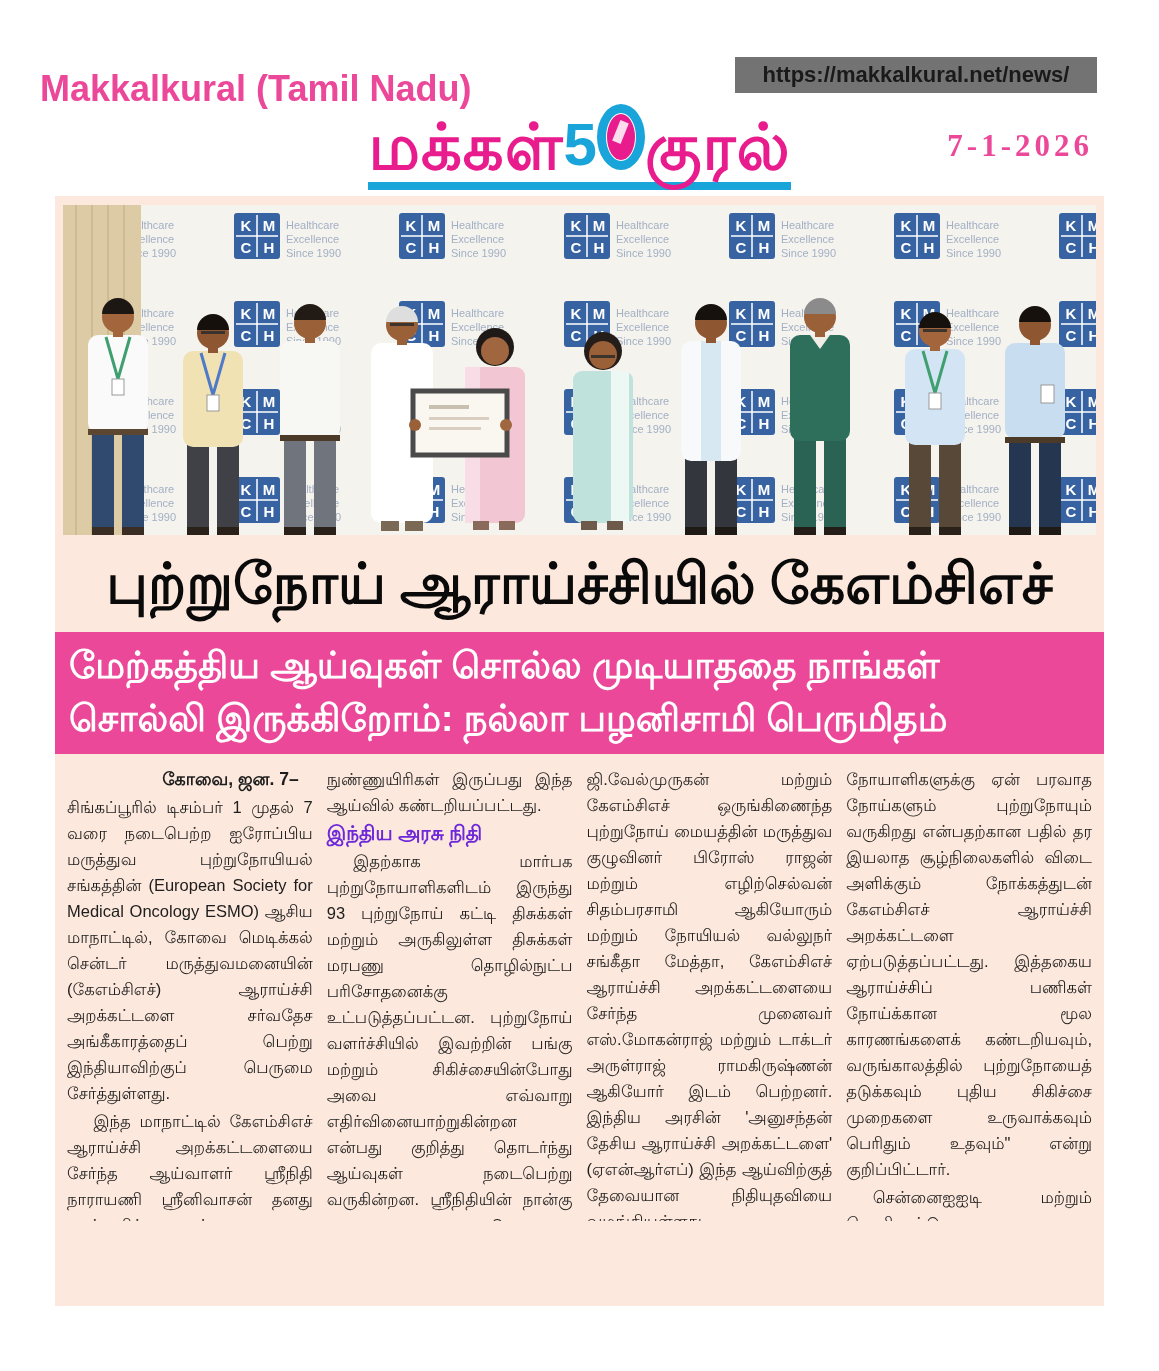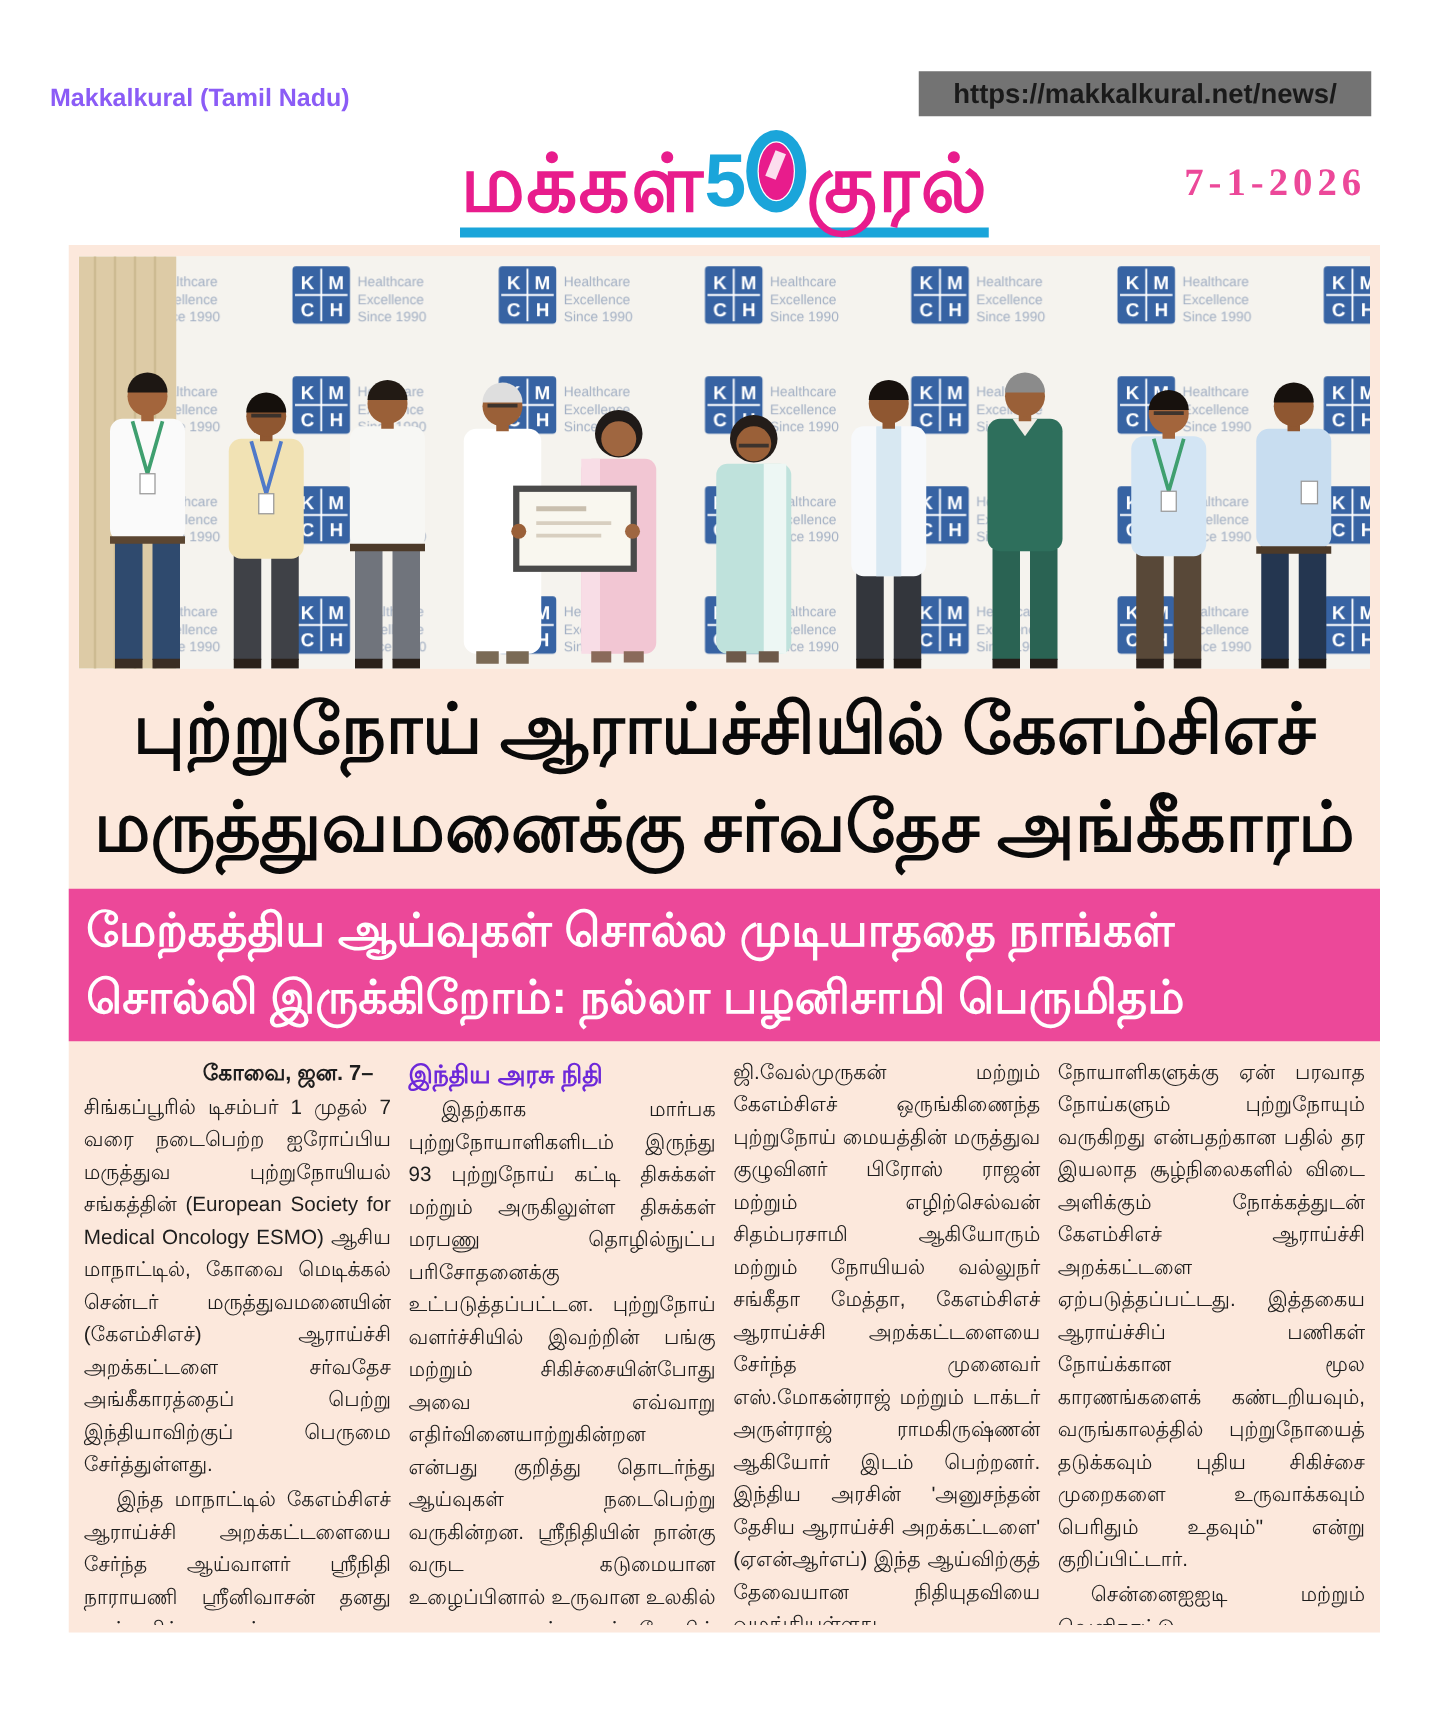--- a/index.html
+++ b/index.html
@@ -1,20 +1,20 @@
 <!DOCTYPE html>
 <html><head>
 <meta charset="utf-8">
 <style>
   html,body{margin:0;padding:0;background:#ffffff;}
   .page{position:relative;width:1159px;height:1371px;background:#ffffff;overflow:hidden;
         font-family:"Liberation Sans", sans-serif;color:#111;}
 
   
-  .source-label{position:absolute;left:40px;top:68px;font-size:20px;font-weight:bold;color:#8b5cf6;}
+  .source-label{position:absolute;left:40px;top:68px;font-size:36px;font-weight:bold;color:#ec4899;}
   .url-badge{position:absolute;right:62px;top:57px;width:362px;height:36px;line-height:36px;
              background:#737373;text-align:center;font-size:22px;font-weight:bold;color:#1a1a1a;}
   .news-date{position:absolute;right:66px;top:128px;font-family:"Liberation Serif", serif;
              font-size:31px;font-weight:bold;letter-spacing:4px;color:#ec4899;}
 
   
   .masthead{position:absolute;left:0;right:0;top:104px;text-align:center;}
   .masthead-inner{display:inline-block;position:relative;line-height:1;}
   .mword{font-size:64px;font-weight:bold;color:#e81c8c;letter-spacing:1px;}
   .m5{font-size:60px;font-weight:bold;color:#1aa5da;vertical-align:4px;}
@@ -216,35 +216,35 @@
           <circle cx="972" cy="120" r="16" fill="#8f5731"></circle>
           <path d="M956,117 a16,16 0 0 1 32,0 z" fill="#17110d"></path>
           <rect x="978" y="180" width="13" height="18" fill="#ffffff" stroke="#999999"></rect>
           <rect x="942" y="232" width="60" height="6" fill="#4c3a29"></rect>
         </g>
       </svg>
     </div>
 
     <div class="headline">
       <div>புற்றுநோய் ஆராய்ச்சியில் கேஎம்சிஎச்</div>
-      <div>மருத்துவமனைக்கு சர்வதேச அங்கீகாரம்</div>
     </div>
 
     <div class="strap">
       <div>மேற்கத்திய ஆய்வுகள் சொல்ல முடியாததை நாங்கள்</div>
       <div>சொல்லி இருக்கிறோம்: நல்லா பழனிசாமி பெருமிதம்</div>
     </div>
 
     <div class="columns" id="columns">
         <div class="col">
           <p class="dateline">கோவை, ஜன. 7–</p>
           <p class="para-cont">சிங்கப்பூரில் டிசம்பர் 1 முதல் 7 வரை நடைபெற்ற ஐரோப்பிய மருத்துவ புற்றுநோயியல் சங்கத்தின் (European Society for Medical Oncology ESMO) ஆசிய மாநாட்டில், கோவை மெடிக்கல் சென்டர் மருத்துவமனையின் (கேஎம்சிஎச்) ஆராய்ச்சி அறக்கட்டளை சர்வதேச அங்கீகாரத்தைப் பெற்று இந்தியாவிற்குப் பெருமை சேர்த்துள்ளது.</p>
           <p class="para">இந்த மாநாட்டில் கேஎம்சிஎச் ஆராய்ச்சி அறக்கட்டளையை சேர்ந்த ஆய்வாளர் ஸ்ரீநிதி நாராயணி ஸ்ரீனிவாசன் தனது ஆய்வறிக்கையைச் சமர்ப்பித்தார். உலகெங்கிலும் இருந்து சமர்ப்பிக்கப்பட்ட நூற்றுக்கணக்கான ஆய்வுகளில், இவரது பணிக்கு 'சிறந்த ஆய்வறிக்கை' விருது வழங்கப்பட்டது.</p>
         </div>
         <div class="col">
+          <p class="para-cont">நுண்ணுயிரிகள் இருப்பது இந்த ஆய்வில் கண்டறியப்பட்டது.</p>
           <h3 class="subhead">இந்திய அரசு நிதி</h3>
           <p class="para">இதற்காக மார்பக புற்றுநோயாளிகளிடம் இருந்து 93 புற்றுநோய் கட்டி திசுக்கள் மற்றும் அருகிலுள்ள திசுக்கள் மரபணு தொழில்நுட்ப பரிசோதனைக்கு உட்படுத்தப்பட்டன. புற்றுநோய் வளர்ச்சியில் இவற்றின் பங்கு மற்றும் சிகிச்சையின்போது அவை எவ்வாறு எதிர்வினையாற்றுகின்றன என்பது குறித்து தொடர்ந்து ஆய்வுகள் நடைபெற்று வருகின்றன. ஸ்ரீநிதியின் நான்கு வருட கடுமையான உழைப்பினால் உருவான உலகில் முதலாவது மார்பக புற்றுநோயில் நுண்ணுயிரிகளின் பங்கு குறித்த ஆய்வறிக்கை என்பதற்காக சிறந்த போஸ்டர் விருது மற்றும் பெருமைக்குரிய எஸ்மோ பயண உதவித்தொகையும் வழங்கப்பட்டுள்ளது குறிப்பிடத்தக்கது.</p>
         </div>
         <div class="col">
           <p class="para-cont">ஜி.வேல்முருகன் மற்றும் கேஎம்சிஎச் ஒருங்கிணைந்த புற்றுநோய் மையத்தின் மருத்துவ குழுவினர் பிரோஸ் ராஜன் மற்றும் எழிற்செல்வன் சிதம்பரசாமி ஆகியோரும் மற்றும் நோயியல் வல்லுநர் சங்கீதா மேத்தா, கேஎம்சிஎச் ஆராய்ச்சி அறக்கட்டளையை சேர்ந்த முனைவர் எஸ்.மோகன்ராஜ் மற்றும் டாக்டர் அருள்ராஜ் ராமகிருஷ்ணன் ஆகியோர் இடம் பெற்றனர். இந்திய அரசின் 'அனுசந்தன் தேசிய ஆராய்ச்சி அறக்கட்டளை' (ஏஎன்ஆர்எப்) இந்த ஆய்விற்குத் தேவையான நிதியுதவியை வழங்கியுள்ளது.</p>
         </div>
         <div class="col">
           <p class="para-cont">நோயாளிகளுக்கு ஏன் பரவாத நோய்களும் புற்றுநோயும் வருகிறது என்பதற்கான பதில் தர இயலாத சூழ்நிலைகளில் விடை அளிக்கும் நோக்கத்துடன் கேஎம்சிஎச் ஆராய்ச்சி அறக்கட்டளை ஏற்படுத்தப்பட்டது. இத்தகைய ஆராய்ச்சிப் பணிகள் நோய்க்கான மூல காரணங்களைக் கண்டறியவும், வருங்காலத்தில் புற்றுநோயைத் தடுக்கவும் புதிய சிகிச்சை முறைகளை உருவாக்கவும் பெரிதும் உதவும்" என்று குறிப்பிட்டார்.</p>
           <p class="para">சென்னைஐஐடி மற்றும் வெளிநாட்டு பல்கலைக்கழகங்களுடன் இணைந்தும், ஐசிஎம்ஆர், டிபிடி, டிஎஸ்டி, ஏஎன்ஆர்எப் ஆகிய அமைப்புகளின் நிதிஆதரவுடன், கோவை மெடிக்கல் சென்டர் மருத்துவமனையின் ஆராய்ச்சி அறக்கட்டளை செயல்படுத்தப்படுகிறது. புற்றுநோய் குறித்த ஆராய்ச்சி திட்டங்களுக்கு கேஎம்சிஎச் ஆராய்ச்சி நடவடிக்கைகள் ஒரு புதிய பரிமாணத்தை அளிக்கும் என்று அவர் மேலும் தெரிவித்தார்.</p>
         </div>

